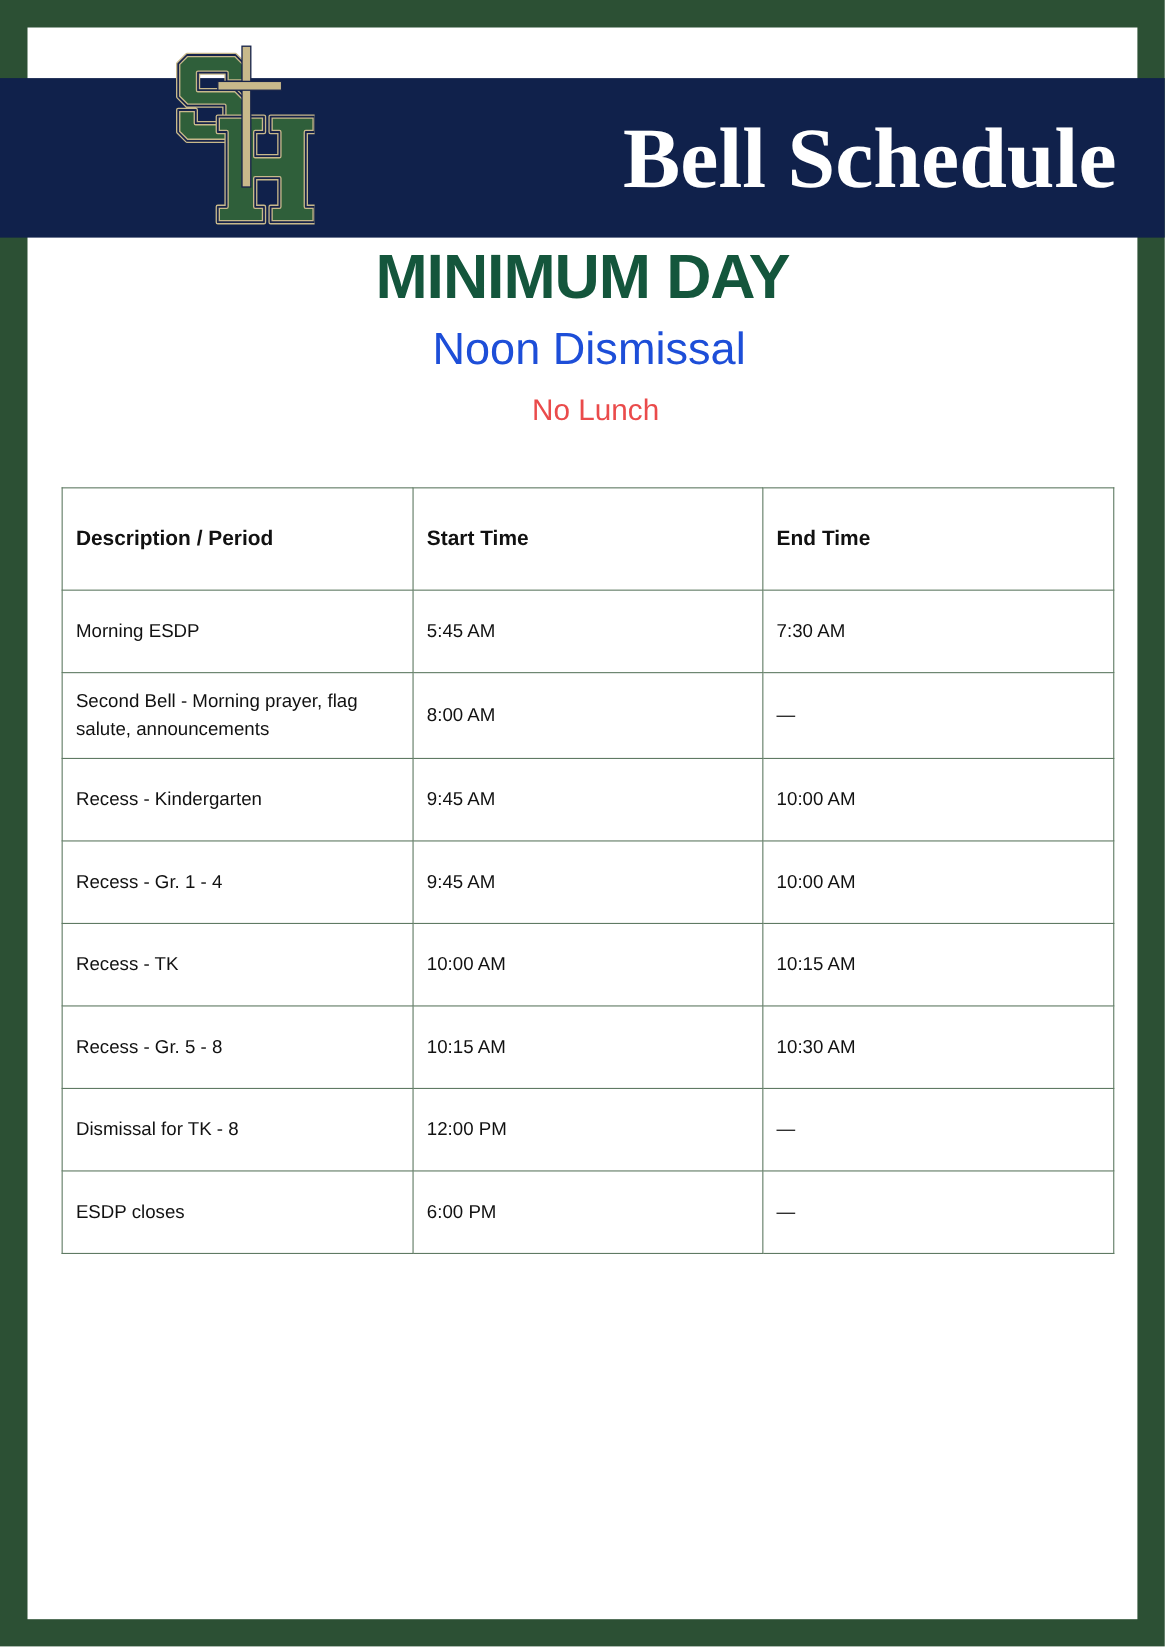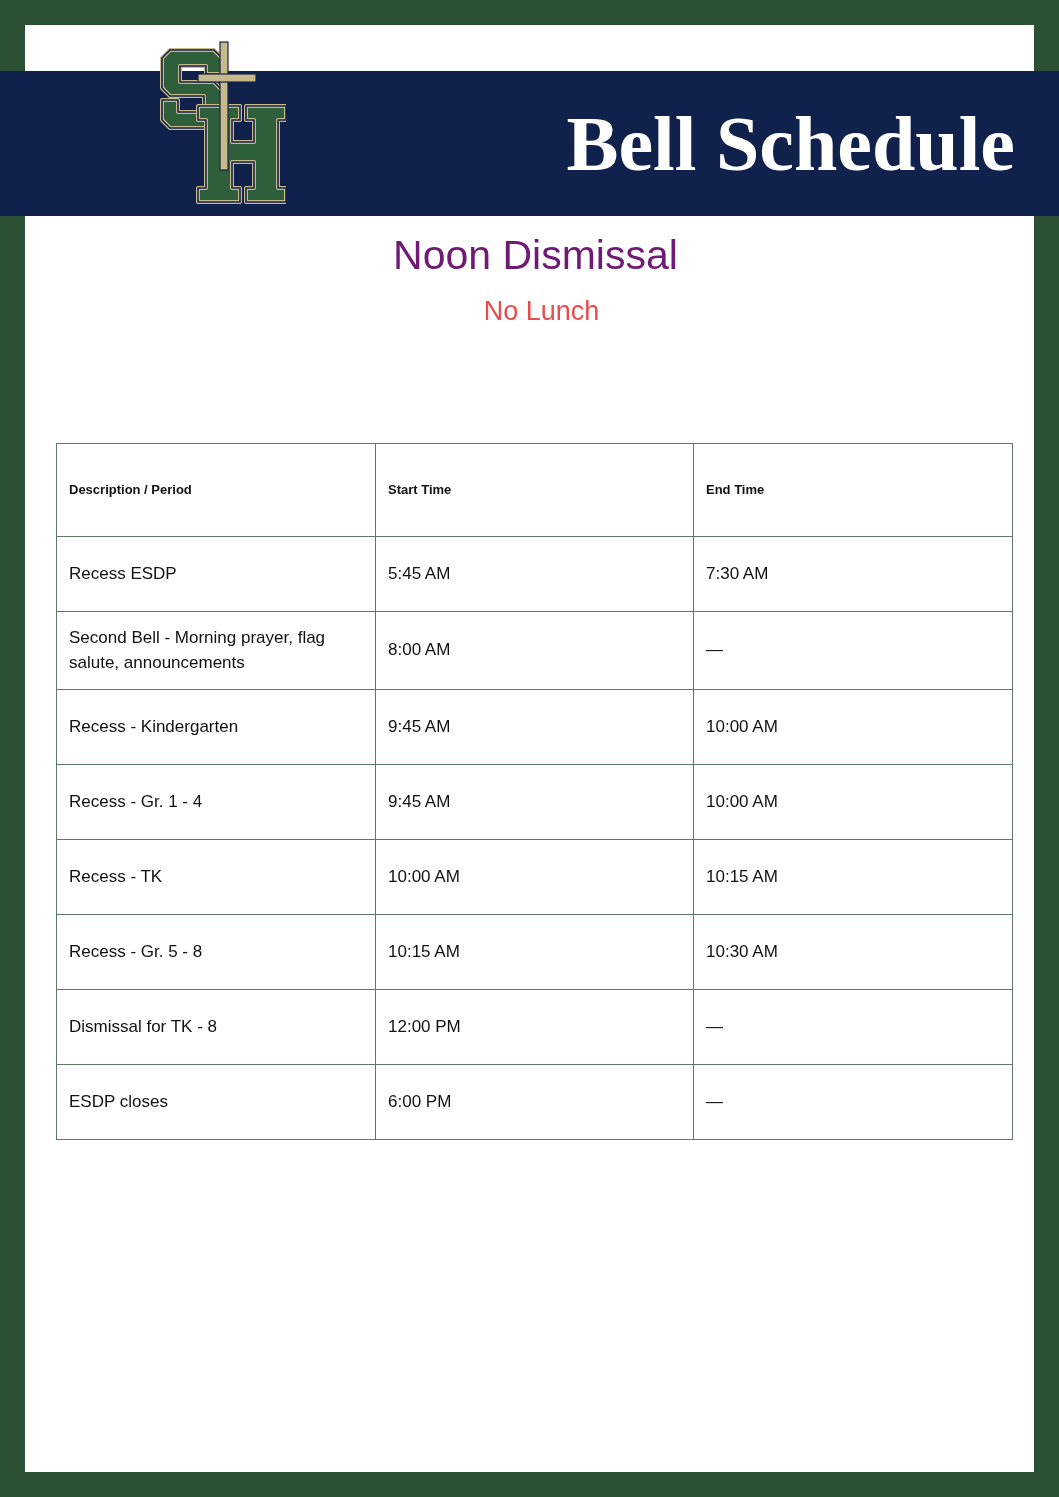--- a/index.html
+++ b/index.html
@@ -75,21 +75,21 @@
   }
   .title-main {
     color: #14563c;
     font-size: 57px;
     font-weight: bold;
     letter-spacing: -1px;
     line-height: 1.08;
     margin: 0;
   }
   .title-sub {
-    color: #701a75;
+    color: #1d4ed8;
     font-size: 41px;
     font-weight: normal;
     line-height: 1.15;
     margin: 10px 0 0 12px;
   }
   .title-note {
     color: #ea4b4b;
     font-size: 27px;
     font-weight: normal;
     line-height: 1.2;
@@ -114,21 +114,21 @@
     border: 1px solid #5f7a63;
     padding: 14px 12px 14px 12px;
     vertical-align: middle;
     text-align: left;
     color: #111111;
     font-size: 17px;
     line-height: 1.45;
   }
   table.schedule th {
     font-weight: bold;
-    font-size: 13px;
+    font-size: 19px;
     height: 64px;
   }
   table.schedule td {
     font-weight: normal;
     height: 46px;
   }
   table.schedule colgroup col.c1 { width: 319px; }
   table.schedule colgroup col.c2 { width: 318px; }
   table.schedule colgroup col.c3 { width: 319px; }
   .dash {
@@ -156,41 +156,42 @@
         <path d="M62 70 L104 70 L104 84 L96 84 L96 106 L118 106 L118 84 L110 84 L110 70 L150 70 L150 84 L142 84 L142 152 L150 152 L150 166 L110 166 L110 152 L118 152 L118 126 L96 126 L96 152 L104 152 L104 166 L62 166 L62 152 L70 152 L70 84 L62 84 Z" fill="#2f5f3a" stroke="#c8b98b" stroke-width="4" stroke-linejoin="round"></path>
         <path d="M62 70 L104 70 L104 84 L96 84 L96 106 L118 106 L118 84 L110 84 L110 70 L150 70 L150 84 L142 84 L142 152 L150 152 L150 166 L110 166 L110 152 L118 152 L118 126 L96 126 L96 152 L104 152 L104 166 L62 166 L62 152 L70 152 L70 84 L62 84 Z" fill="none" stroke="#17234a" stroke-width="1.6" stroke-linejoin="round"></path>
 
         <rect x="84" y="6" width="8" height="128" fill="#c8b98b" stroke="#17234a" stroke-width="1.2"></rect>
         <rect x="62" y="38" width="58" height="8" fill="#c8b98b" stroke="#17234a" stroke-width="1.2"></rect>
       </svg>
     </span>
   </div>
 
   <div class="titles">
+    <div class="title-main">MINIMUM DAY</div>
     <div class="title-sub">Noon Dismissal</div>
     <div class="title-note">No Lunch</div>
   </div>
 
   <div class="schedule-wrap">
     <table class="schedule">
       <colgroup>
         <col class="c1">
           <col class="c2">
           <col class="c3">
       </colgroup>
       <thead>
         <tr>
           <th>Description / Period</th>
           <th>Start Time</th>
           <th>End Time</th>
         </tr>
       </thead>
       <tbody>
         <tr>
-          <td>Recess ESDP</td>
+          <td>Morning ESDP</td>
           <td>5:45 AM</td>
           <td>7:30 AM</td>
         </tr>
         <tr>
           <td>Second Bell - Morning prayer, flag salute, announcements</td>
           <td>8:00 AM</td>
           <td class="dash">—</td>
         </tr>
         <tr>
           <td>Recess - Kindergarten</td>

